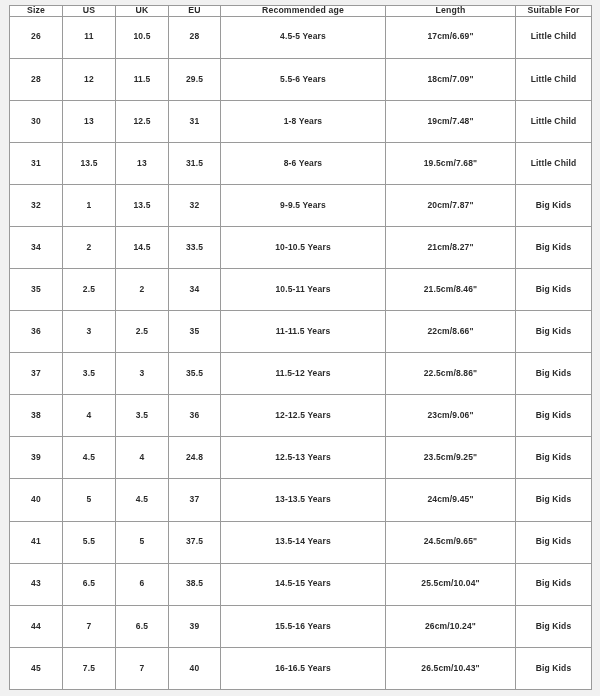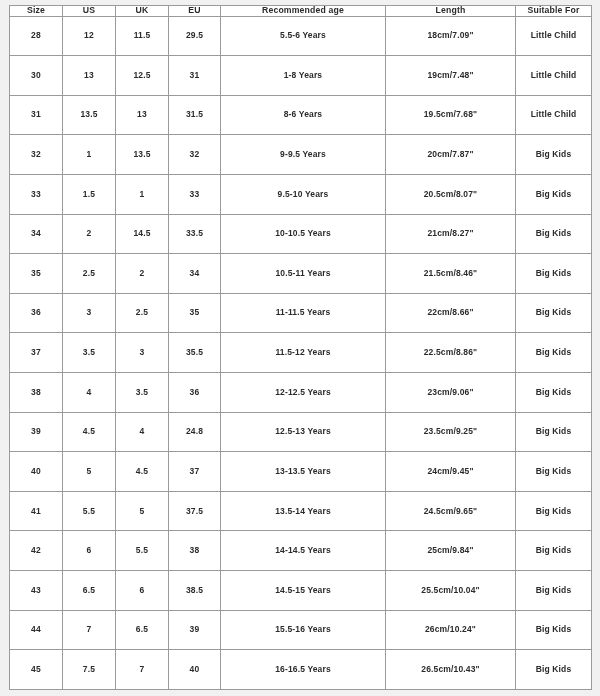--- a/index.html
+++ b/index.html
@@ -72,20 +72,29 @@
           <th>US</th>
           <th>UK</th>
           <th>EU</th>
           <th>Recommended age</th>
           <th>Length</th>
           <th>Suitable For</th>
         </tr>
     </thead>
     <tbody id="body-rows">
         <tr>
+          <td>26</td>
+          <td>11</td>
+          <td>10.5</td>
+          <td>28</td>
+          <td>4.5-5 Years</td>
+          <td>17cm/6.69"</td>
+          <td>Little Child</td>
+        </tr>
+        <tr>
           <td>28</td>
           <td>12</td>
           <td>11.5</td>
           <td>29.5</td>
           <td>5.5-6 Years</td>
           <td>18cm/7.09"</td>
           <td>Little Child</td>
         </tr>
         <tr>
           <td>30</td>
@@ -108,29 +117,20 @@
         <tr>
           <td>32</td>
           <td>1</td>
           <td>13.5</td>
           <td>32</td>
           <td>9-9.5 Years</td>
           <td>20cm/7.87"</td>
           <td>Big Kids</td>
         </tr>
         <tr>
-          <td>33</td>
-          <td>1.5</td>
-          <td>1</td>
-          <td>33</td>
-          <td>9.5-10 Years</td>
-          <td>20.5cm/8.07"</td>
-          <td>Big Kids</td>
-        </tr>
-        <tr>
           <td>34</td>
           <td>2</td>
           <td>14.5</td>
           <td>33.5</td>
           <td>10-10.5 Years</td>
           <td>21cm/8.27"</td>
           <td>Big Kids</td>
         </tr>
         <tr>
           <td>35</td>
@@ -189,29 +189,20 @@
         <tr>
           <td>41</td>
           <td>5.5</td>
           <td>5</td>
           <td>37.5</td>
           <td>13.5-14 Years</td>
           <td>24.5cm/9.65"</td>
           <td>Big Kids</td>
         </tr>
         <tr>
-          <td>42</td>
-          <td>6</td>
-          <td>5.5</td>
-          <td>38</td>
-          <td>14-14.5 Years</td>
-          <td>25cm/9.84"</td>
-          <td>Big Kids</td>
-        </tr>
-        <tr>
           <td>43</td>
           <td>6.5</td>
           <td>6</td>
           <td>38.5</td>
           <td>14.5-15 Years</td>
           <td>25.5cm/10.04"</td>
           <td>Big Kids</td>
         </tr>
         <tr>
           <td>44</td>

